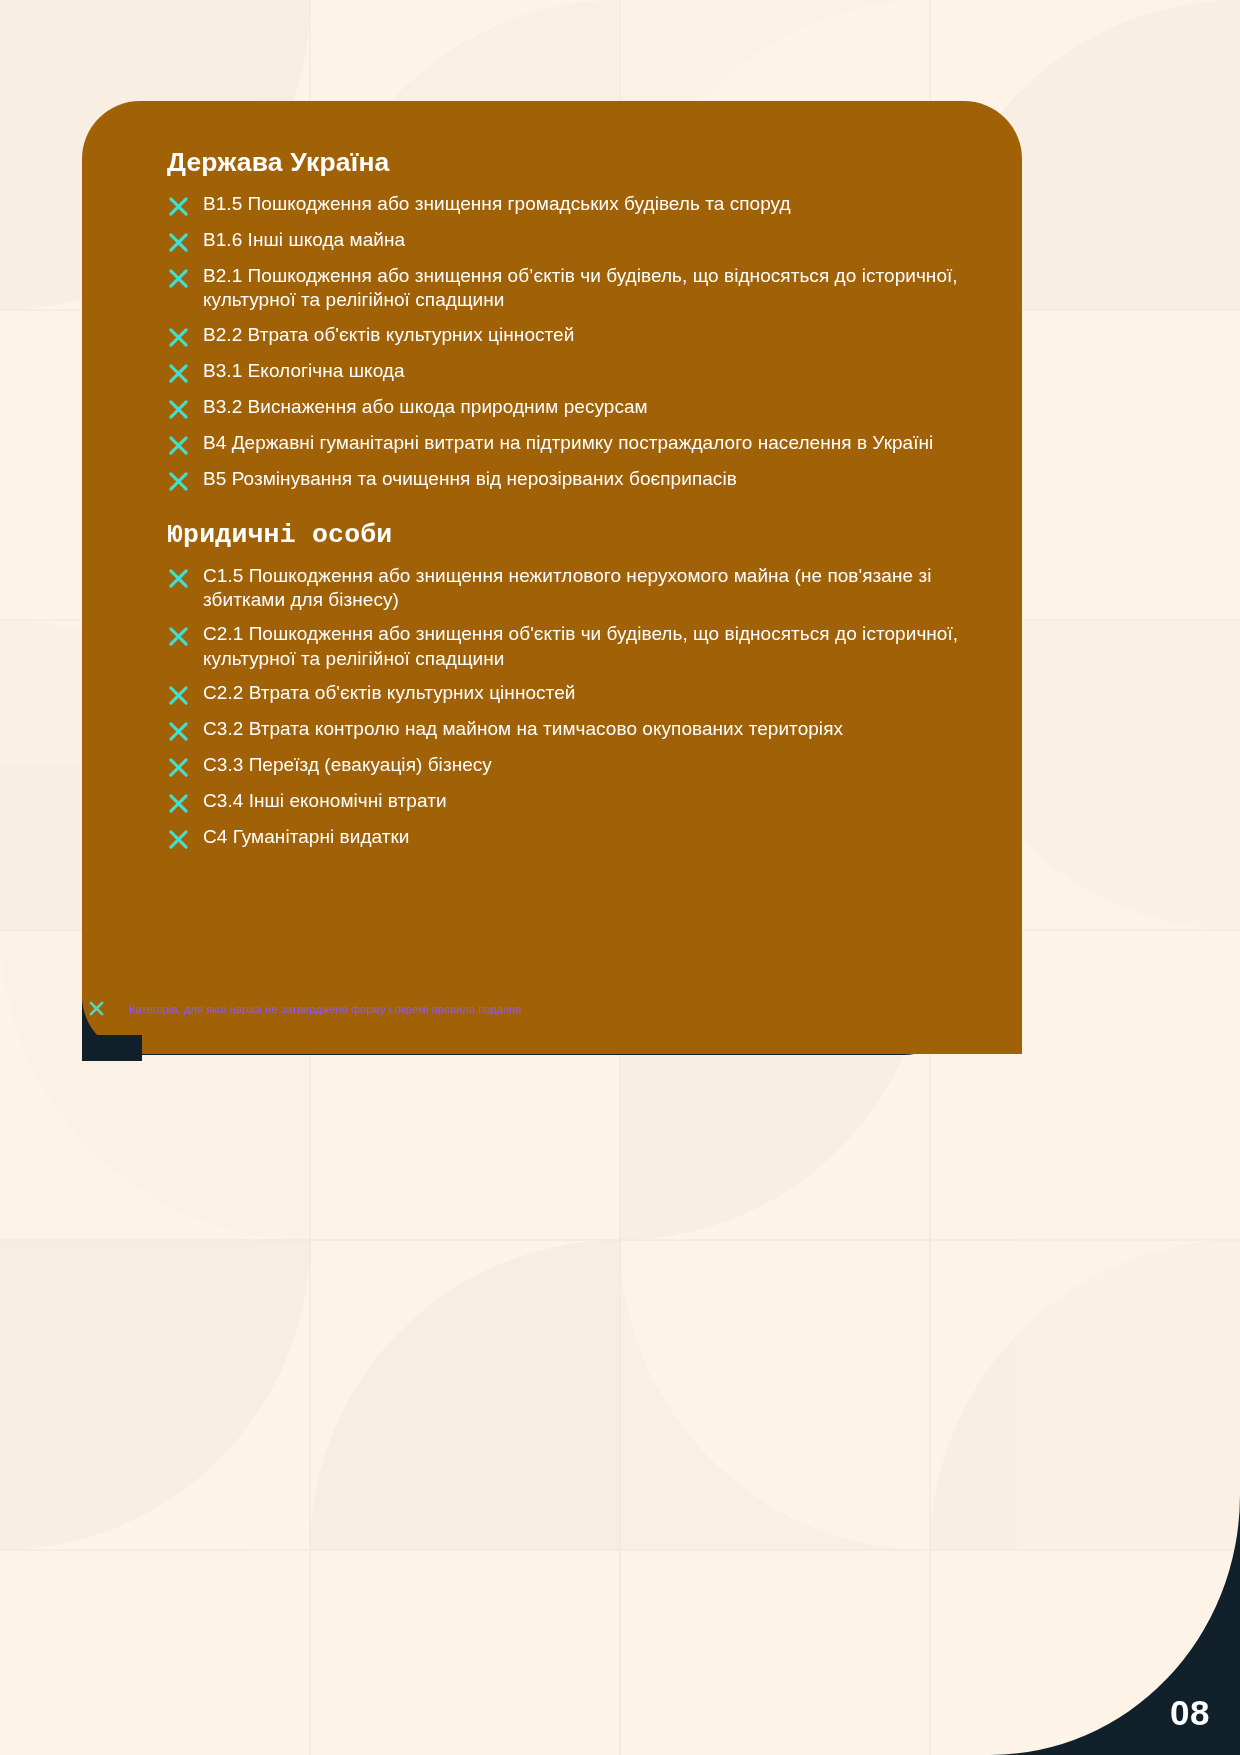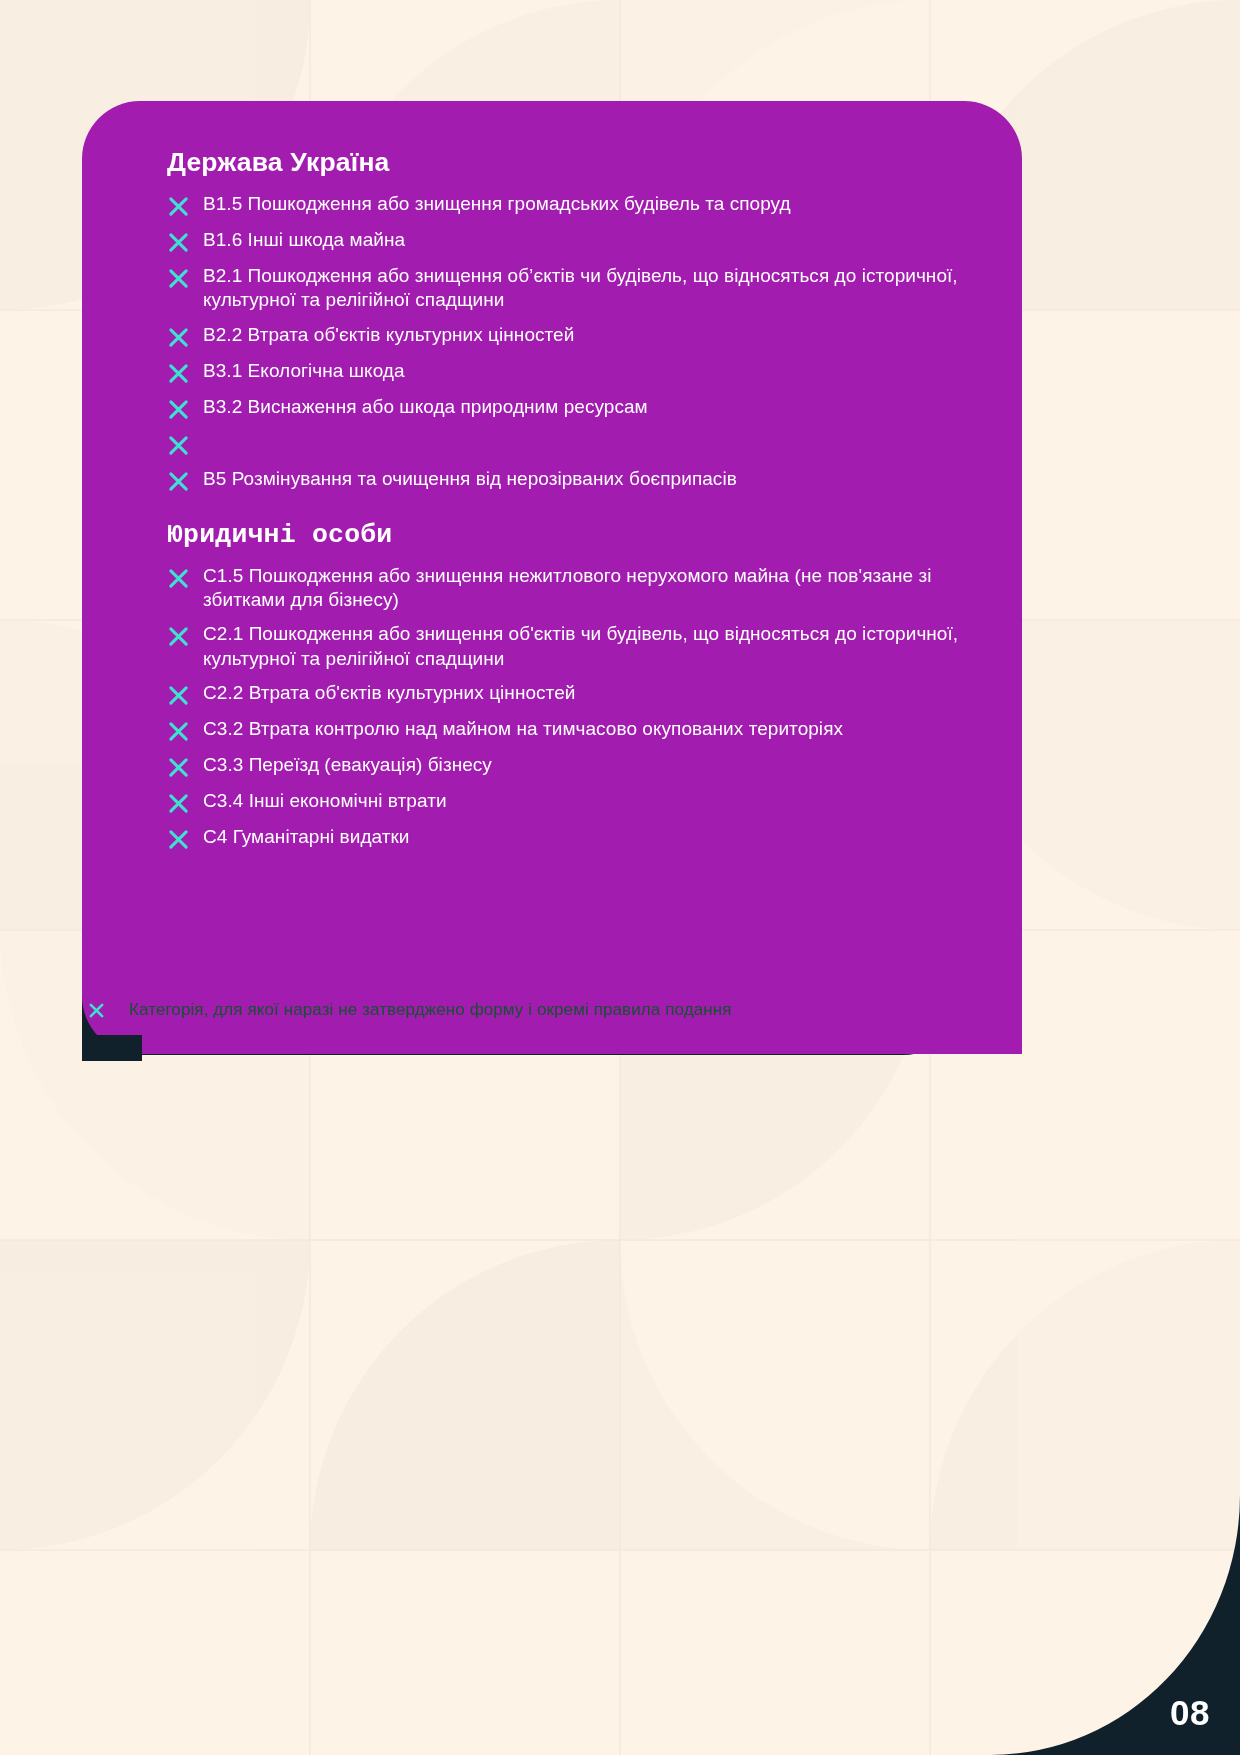--- a/index.html
+++ b/index.html
@@ -17,21 +17,21 @@
     z-index:0;
     pointer-events:none;
   }
 
   
   #card{
     position:absolute;
     left:82px;top:101px;
     width:940px;
     height:953px;
-    background:#a21caf;
+    background:#a16207;
     border-radius:58px 58px 0 58px;
     z-index:2;
   }
   #card-inner{
     position:absolute;
     left:85px; top:46px;
     width:810px;
   }
 
   
@@ -52,22 +52,22 @@
     border-radius:0 0 58px 0;
     z-index:1;
   }
   #card-footer-row{
     position:absolute;
     left:88px;top:1000px;
     display:flex;align-items:center;gap:24px;
     z-index:3;
   }
   #card-footer-note{
-    color:#14532d;
-    font-size:17px;
+    color:#8b5cf6;
+    font-size:11px;
     letter-spacing:.1px;
   }
 
   
   .section-title{
     color:#ffffff;
     font-weight:bold;
     font-size:26.5px;
     letter-spacing:.2px;
     margin:0 0 13px 0;
@@ -192,20 +192,21 @@
       <li class="item">
         <svg class="x-icon" viewBox="0 0 24 24">
             <path d="M4 4 L20 20 M20 4 L4 20" stroke="#3fe0d0" stroke-width="3.2" stroke-linecap="round"></path>
           </svg>
         <span class="item-text">B3.2 Виснаження або шкода природним ресурсам</span>
       </li>
       <li class="item">
         <svg class="x-icon" viewBox="0 0 24 24">
             <path d="M4 4 L20 20 M20 4 L4 20" stroke="#3fe0d0" stroke-width="3.2" stroke-linecap="round"></path>
           </svg>
+        <span class="item-text">B4 Державні гуманітарні витрати на підтримку постраждалого населення в Україні</span>
       </li>
       <li class="item">
         <svg class="x-icon" viewBox="0 0 24 24">
             <path d="M4 4 L20 20 M20 4 L4 20" stroke="#3fe0d0" stroke-width="3.2" stroke-linecap="round"></path>
           </svg>
         <span class="item-text">B5 Розмінування та очищення від нерозірваних боєприпасів</span>
       </li>
     </ul>
 
     <h2 class="section-title second">Юридичні особи</h2>

